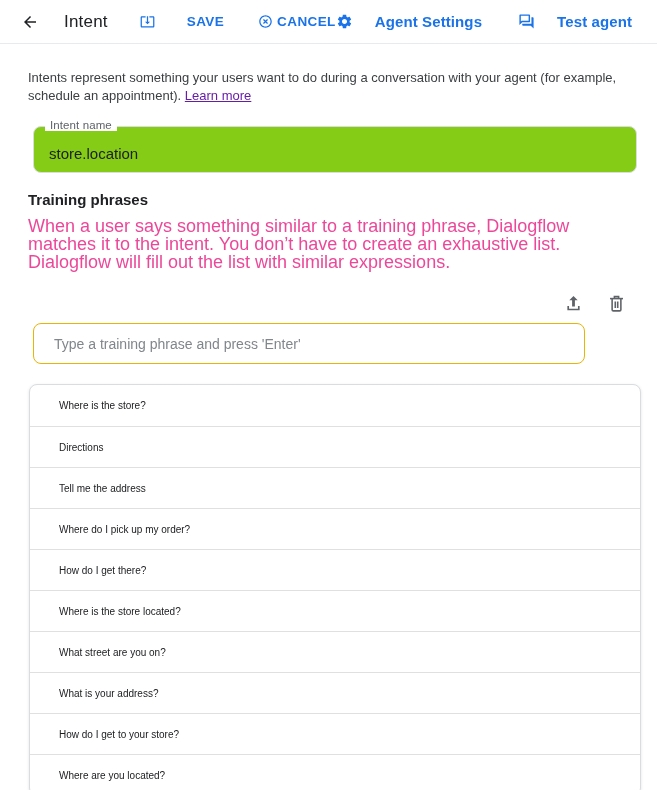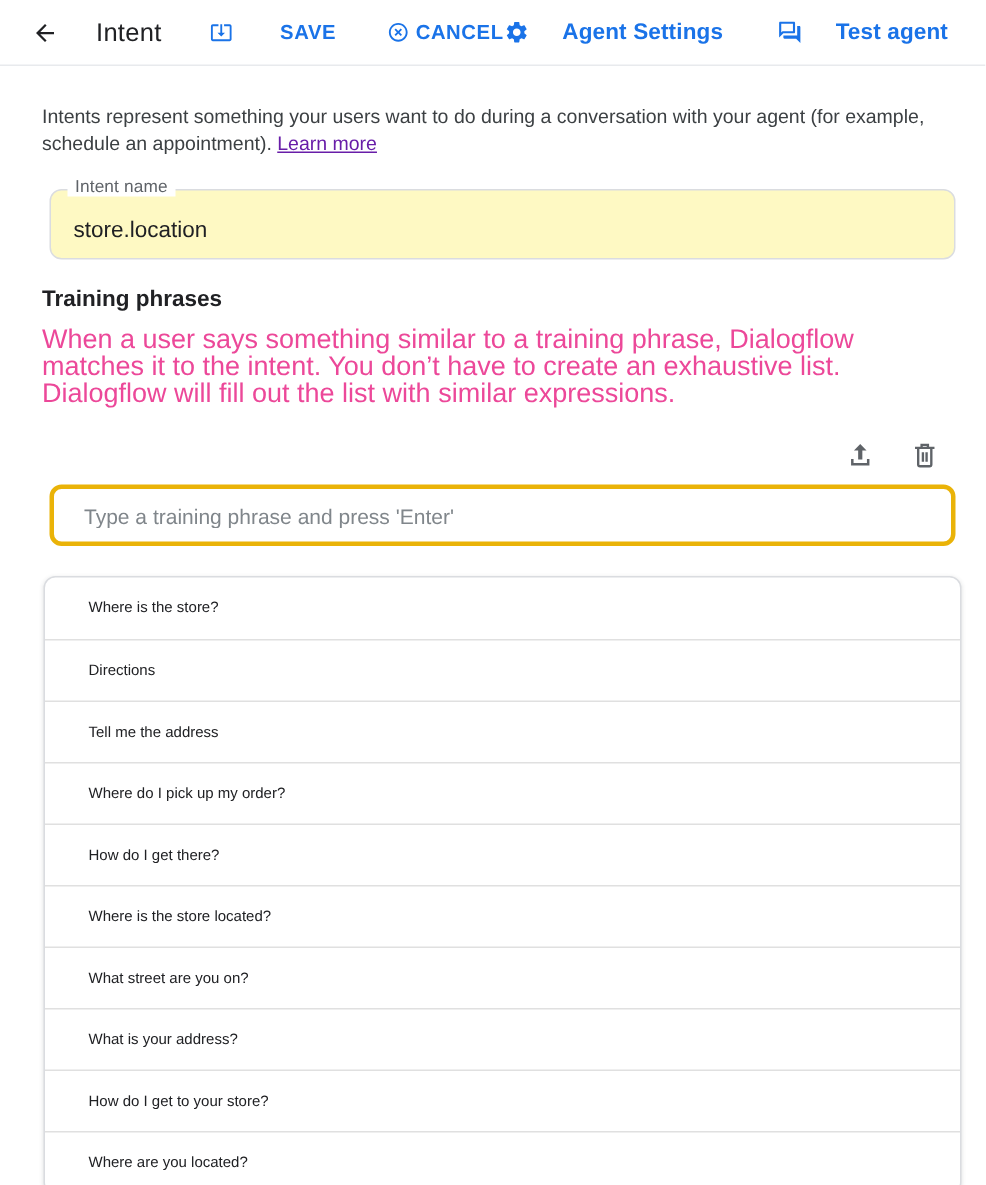--- a/index.html
+++ b/index.html
@@ -35,21 +35,21 @@
     max-width: 622px;
   }
   .intro a { color: #681da8; text-decoration: underline; cursor: pointer; }
 
   
   .outlined-field {
     position: relative;
     margin: 21px 0 0 5px;
     width: 604px; height: 47px;
     border: 1px solid #dadce0; border-radius: 8px;
-    background: #fef9c3;
+    background: #84cc16;
   }
   .outlined-field .floating-label {
     position: absolute; top: -8px; left: 11px;
     background: #fff; padding: 0 5px;
     font-size: 11.5px; color: #5f6368; letter-spacing: .1px;
   }
   .outlined-field input {
     width: 100%; height: 100%;
     border: none; outline: none; background: transparent;
     padding: 14px 15px 6px 15px;
@@ -70,22 +70,22 @@
   .actions-row {
     display: flex; justify-content: flex-end; align-items: center;
     gap: 22px; margin: 20px 6px 0 0; height: 24px;
   }
   .icon-btn { background: none; border: none; cursor: pointer; padding: 0; display: flex; align-items: center; }
 
   
   .phrase-input {
     display: block;
     margin: 8px 0 0 5px;
-    width: 604px; height: 41px;
-    border: 3px solid #eab308; border-radius: 8px;
+    width: 552px; height: 41px;
+    border: 1px solid #eab308; border-radius: 8px;
     padding: 0 20px;
     font-family: inherit; font-size: 14px; color: #1d4ed8;
     outline: none;
   }
   .phrase-input::placeholder { color: #80868b; opacity: 1; }
 
   
   .phrase-list {
     margin: 20px 0 0 1px;
     width: 612px;

